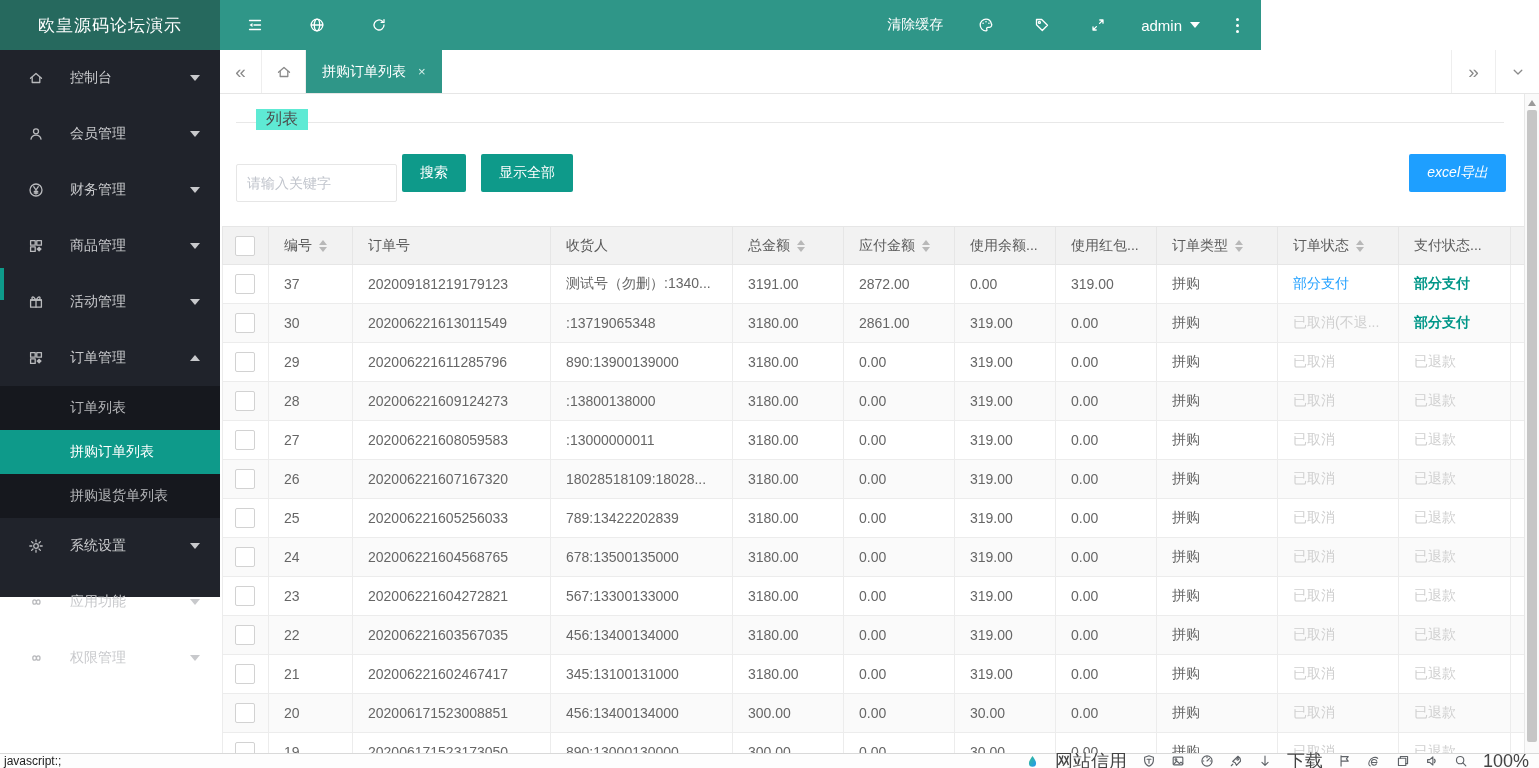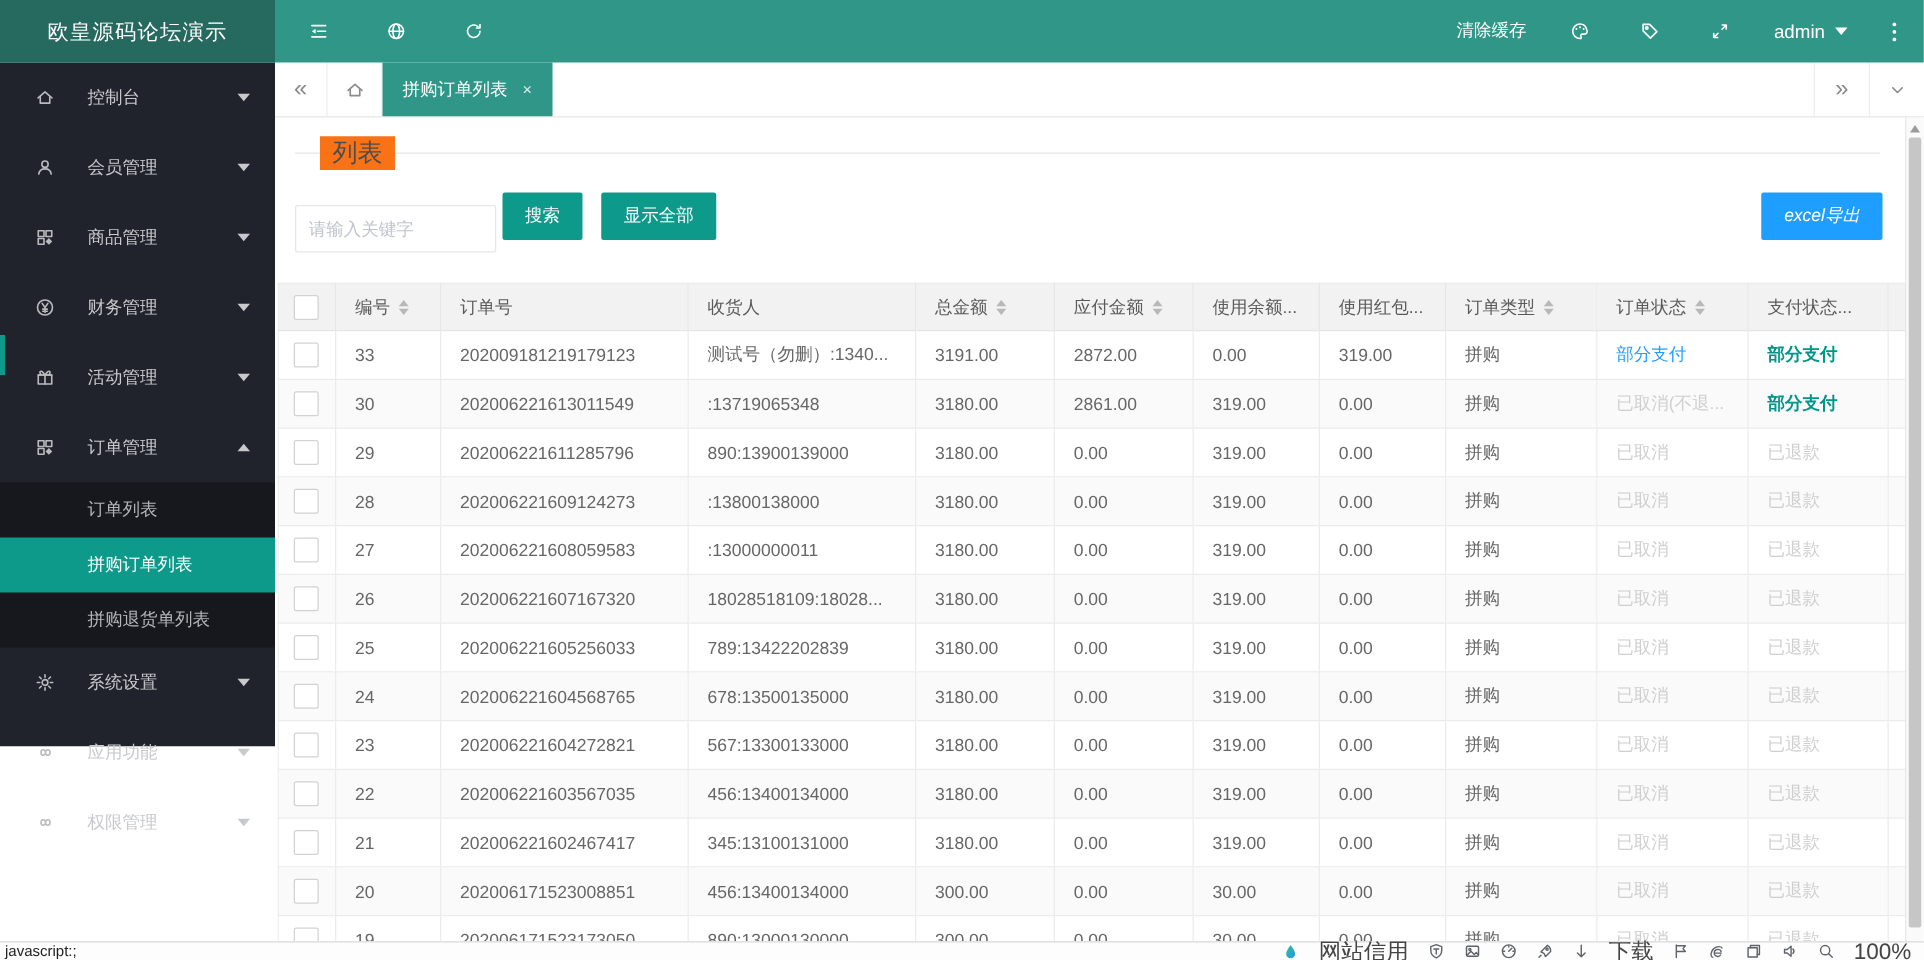--- a/index.html
+++ b/index.html
@@ -2,21 +2,21 @@
 <html><head>
 <meta charset="utf-8">
 <style>
   * { margin:0; padding:0; box-sizing:border-box; }
   html,body { width:1539px; height:768px; overflow:hidden; background:#fff;
     font-family:"Liberation Sans","DejaVu Sans",sans-serif; }
   .icn { display:inline-flex; align-items:center; justify-content:center; }
   .icn svg { display:block; }
 
   
-  .topbar { position:absolute; left:0; top:0; width:1539px; height:50px; background:#2f9688; display:flex; align-items:center; z-index:30; }
+  .topbar { position:absolute; left:0; top:0; width:1261px; height:50px; background:#2f9688; display:flex; align-items:center; z-index:30; }
   .logo { width:220px; height:50px; background:#26695e; color:#fff; font-size:17px; display:flex; align-items:center; justify-content:center; letter-spacing:1px; flex:none; }
   .nav-left { display:flex; align-items:center; gap:36px; padding-left:22px; color:#fff; }
   .nav-btn { width:26px; height:26px; display:flex; align-items:center; justify-content:center; color:#fff; cursor:pointer; }
   .nav-right { margin-left:auto; display:flex; align-items:center; gap:30px; padding-right:16px; color:#fff; }
   .clear-cache { font-size:14px; cursor:pointer; }
   .admin-wrap { display:flex; align-items:center; gap:8px; font-size:15px; cursor:pointer; }
   .caret-down-w { width:0; height:0; border-left:5px solid transparent; border-right:5px solid transparent; border-top:6px solid #fff; }
   .dots { display:flex; flex-direction:column; gap:3px; padding:2px 6px; cursor:pointer; }
   .dots i { width:3px; height:3px; background:#fff; border-radius:50%; }
 
@@ -37,21 +37,21 @@
   .tab-arrow { width:42px; display:flex; align-items:center; justify-content:center; color:#8a8a8a; font-size:19px; cursor:pointer; border-right:1px solid #eee; }
   .tab-home { width:44px; display:flex; align-items:center; justify-content:center; color:#8a8a8a; cursor:pointer; border-right:1px solid #eee; }
   .tab-active { background:#2f9688; color:#fff; display:flex; align-items:center; padding:0 16px; font-size:14px; cursor:pointer; }
   .tab-close { margin-left:12px; font-size:13px; color:#d5efe9; cursor:pointer; }
   .tab-spacer { flex:1; }
   .tab-right { width:44px; display:flex; align-items:center; justify-content:center; color:#8a8a8a; font-size:19px; cursor:pointer; border-left:1px solid #eee; }
 
   
   .main { position:absolute; left:220px; top:94px; width:1304px; height:659px; background:#fff; overflow:hidden; }
   .legend-row { position:absolute; top:28px; left:16px; right:20px; border-top:1px solid #e8e8e8; }
-  .legend { position:absolute; top:-14px; left:20px; background:#f97316; padding:0 10px; font-size:20px; color:#4d4d4d; }
+  .legend { position:absolute; top:-14px; left:20px; background:#5eead4; padding:0 10px; font-size:16px; color:#4d4d4d; }
   .toolbar { position:absolute; top:60px; left:16px; right:18px; height:38px; display:flex; align-items:center; }
   .kw-input { width:161px; height:38px; border:1px solid #e6e6e6; border-radius:2px; padding:0 10px; font-size:14px; color:#666; outline:none;margin-top:20px; }
   .kw-input::placeholder { color:#c0c4cc; }
   .btn { height:38px; border:none; border-radius:2px; color:#fff; font-size:14px; padding:0 18px; cursor:pointer; }
   .btn-teal { background:#0e9a8a; }
   .btn-search { margin-left:5px; }
   .btn-all { margin-left:15px; }
   .btn-blue { background:#1e9fff; margin-left:auto;font-style:italic; }
 
   
@@ -162,37 +162,37 @@
             <circle cx="8" cy="5.3" r="2.5"></circle>
             <path d="M3 13.2c.5-2.9 2.7-4.1 5-4.1s4.5 1.2 5 4.1"></path>
           </svg>
         </span>
         <span class="s-label">会员管理</span>
         <i class="caret "></i>
       </div>
       <div class="s-item">
         <span class="icn" style="width:16px">
           <svg width="16" height="16" viewBox="0 0 16 16" fill="none" stroke="currentColor" stroke-width="1.3" stroke-linecap="round" stroke-linejoin="round">
+            <circle cx="8" cy="8" r="6"></circle>
+            <path d="M5.7 4.7 8 8l2.3-3.3M8 8v4M6.2 9.3h3.6M6.2 11h3.6"></path>
+          </svg>
+        </span>
+        <span class="s-label">财务管理</span>
+        <i class="caret "></i>
+      </div>
+      <div class="s-item">
+        <span class="icn" style="width:16px">
+          <svg width="16" height="16" viewBox="0 0 16 16" fill="none" stroke="currentColor" stroke-width="1.3" stroke-linecap="round" stroke-linejoin="round">
             <rect x="2.6" y="2.6" width="4.6" height="4.6"></rect>
             <rect x="8.8" y="2.6" width="4.6" height="4.6"></rect>
             <rect x="2.6" y="8.8" width="4.6" height="4.6"></rect>
             <path d="M11.1 8.4l2.7 2.7-2.7 2.7-2.7-2.7z" fill="currentColor" stroke="none"></path>
           </svg>
         </span>
         <span class="s-label">商品管理</span>
-        <i class="caret "></i>
-      </div>
-      <div class="s-item">
-        <span class="icn" style="width:16px">
-          <svg width="16" height="16" viewBox="0 0 16 16" fill="none" stroke="currentColor" stroke-width="1.3" stroke-linecap="round" stroke-linejoin="round">
-            <circle cx="8" cy="8" r="6"></circle>
-            <path d="M5.7 4.7 8 8l2.3-3.3M8 8v4M6.2 9.3h3.6M6.2 11h3.6"></path>
-          </svg>
-        </span>
-        <span class="s-label">财务管理</span>
         <i class="caret "></i>
       </div>
       <div class="s-item">
         <span class="icn" style="width:16px">
           <svg width="16" height="16" viewBox="0 0 16 16" fill="none" stroke="currentColor" stroke-width="1.3" stroke-linecap="round" stroke-linejoin="round">
             <rect x="2.6" y="6" width="10.8" height="7.2"></rect>
             <path d="M8 6v7.2M2.6 6h10.8M5.6 6C3.8 5.6 3.3 3 4.9 3c1.4 0 1.8 1.6 3.1 3 1.3-1.4 1.7-3 3.1-3 1.6 0 1.1 2.6-.7 3"></path>
           </svg>
         </span>
         <span class="s-label">活动管理</span>
@@ -356,21 +356,21 @@
               </span></th>
             <th><span class="th-inner">
                 <span>支付状态...</span>
               </span></th>
             <th></th>
           </tr>
         </thead>
       <tbody id="tbl-body">
           <tr>
             <td class="td-cb"><span class="cb"></span></td>
-            <td>33</td>
+            <td>37</td>
             <td>202009181219179123</td>
             <td>测试号（勿删）:1340...</td>
             <td>3191.00</td>
             <td>2872.00</td>
             <td>0.00</td>
             <td>319.00</td>
             <td>拼购</td>
             <td><span class="st-link">部分支付</span></td>
             <td><span class="st-teal">部分支付</span></td>
             <td></td>

